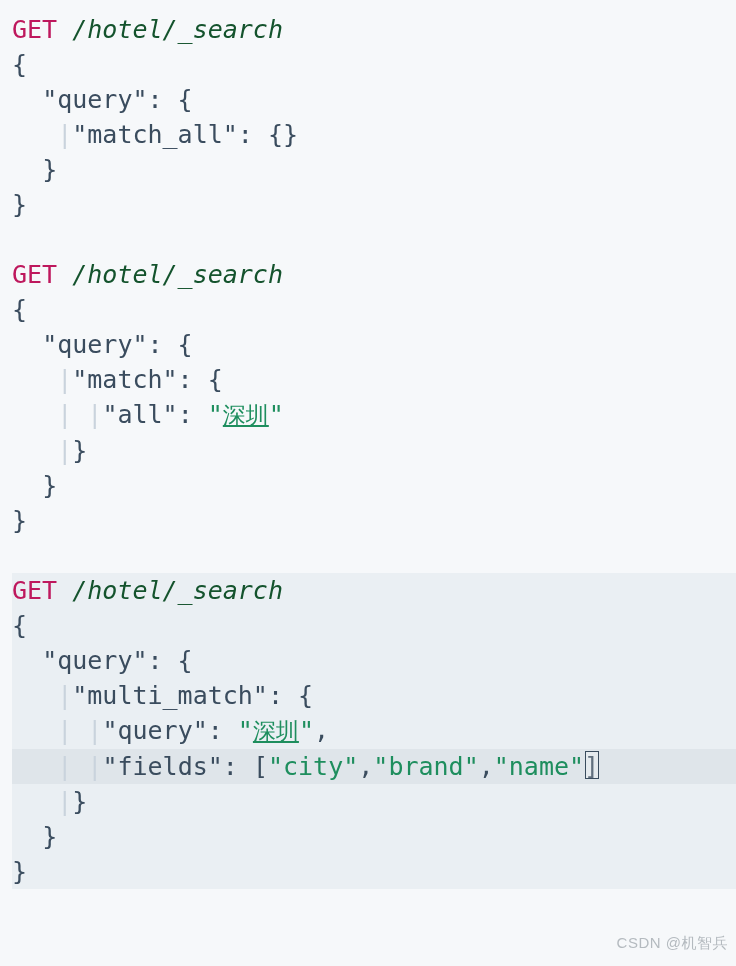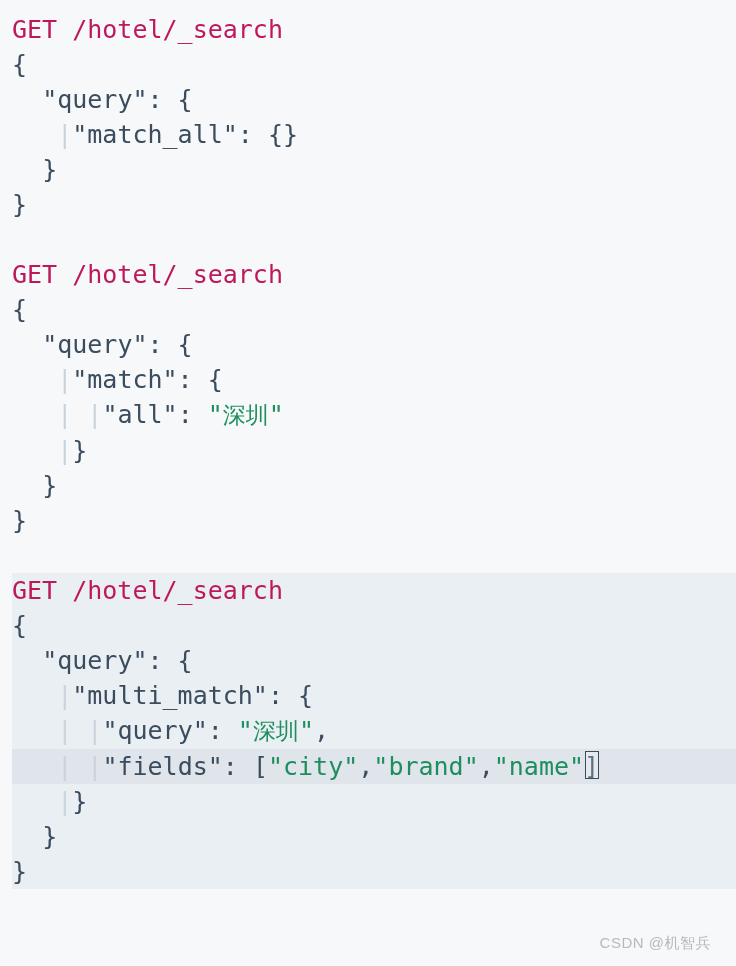--- a/index.html
+++ b/index.html
@@ -12,39 +12,39 @@
     line-height:35px;
     overflow:hidden;
     position:relative;
   }
   .editor { padding:12px 0 12px 12px; }
   .line { white-space:pre; }
   .hl-block { background:#eaeff3; }
   .cursor-line { background:#dfe5ea; }
 
   .kw { color:#be185d; }
-  .path { color:#be185d; }
+  .path { color:#14532d;font-style:italic; }
   .punc { color:#3a4c5e; }
   .key { color:#3a4c5e; }
-  .str-cjk { color:#1e8e5e; font-family:"PingFang SC","Microsoft YaHei",sans-serif; font-size:23px; }
+  .str-cjk { color:#1e8e5e; font-family:"PingFang SC","Microsoft YaHei",sans-serif; font-size:23px;text-decoration:underline; }
   .field { color:#1e8e5e; }
   .guide { color:#c9d3dd; }
   .caret-box {
     display:inline-block;
     border:1px solid #3a4c5e;
     width:14px; height:28px;
     vertical-align:-4px;
     margin-left:-14px;
     position:relative;
     background:rgba(255,255,255,0.2);
   }
 
   .watermark {
     position:absolute;
-    right:25px; bottom:6px;
+    right:8px; bottom:6px;
     font-family:"PingFang SC","Microsoft YaHei",sans-serif;
     font-size:15px;
     color:rgba(100,110,120,0.45);
     letter-spacing:0.5px;
     text-align:right;
   }
 </style>
 </head>
 <body>
 

